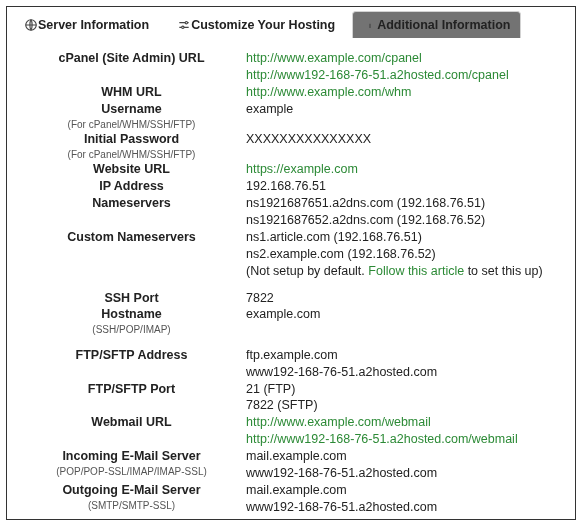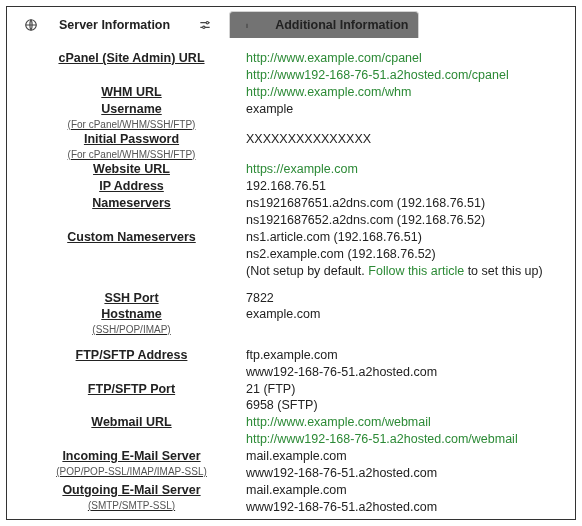--- a/index.html
+++ b/index.html
@@ -19,21 +19,21 @@
     background: #fff;
   }
   .tabs {
     display: flex;
     gap: 6px;
     padding: 4px 6px 0 6px;
   }
   .tab {
     display: flex;
     align-items: center;
-    gap: 21px;
+    gap: 0;
     padding: 6px 10px;
     border: 1px solid transparent;
     border-bottom: none;
     font-weight: 600;
     color: #222;
     cursor: pointer;
     border-radius: 4px 4px 0 0;
   }
   .tab.active {
     border-color: #d3d3d3;
@@ -52,21 +52,20 @@
     padding: 12px 14px 14px 14px;
   }
   .row {
     display: flex;
     align-items: flex-start;
   }
   .label-col {
     width: 225px;
     text-align: center;
     padding-right: 4px;
-    text-decoration: underline;
   }
   .label-main {
     font-weight: 700;
     line-height: 1.35;
   }
   .label-sub {
     font-size: 10px;
     color: #555;
     line-height: 1.35;
   }
@@ -98,20 +97,21 @@
       <span>Server Information</span>
     </div>
     <div class="tab">
       <span class="icon">
         <svg viewBox="0 0 24 24" fill="none" stroke="currentColor" stroke-width="2">
             <path d="M4 8h10M18 8h2M4 16h4M12 16h8"></path>
             <circle cx="16" cy="8" r="2"></circle>
             <circle cx="10" cy="16" r="2"></circle>
           </svg>
       </span>
+      <span>Customize Your Hosting</span>
     </div>
     <div class="tab active">
       <span class="icon">
         <svg viewBox="0 0 24 24" fill="none" stroke="currentColor" stroke-width="2">
             <path d="M12 8h.01M11 11h1v5h1"></path>
           </svg>
       </span>
       <span>Additional Information</span>
     </div>
   </div>
@@ -228,21 +228,21 @@
         <div class="value-line">www192-168-76-51.a2hosted.com</div>
       </div>
     </div>
 
     <div class="row">
       <div class="label-col">
         <div class="label-main">FTP/SFTP Port</div>
       </div>
       <div class="value-col">
         <div class="value-line">21 (FTP)</div>
-        <div class="value-line">6958 (SFTP)</div>
+        <div class="value-line">7822 (SFTP)</div>
       </div>
     </div>
 
     <div class="row">
       <div class="label-col">
         <div class="label-main">Webmail URL</div>
       </div>
       <div class="value-col">
         <div class="value-line"><a class="link">http://www.example.com/webmail</a></div>
         <div class="value-line"><a class="link">http://www192-168-76-51.a2hosted.com/webmail</a></div>

